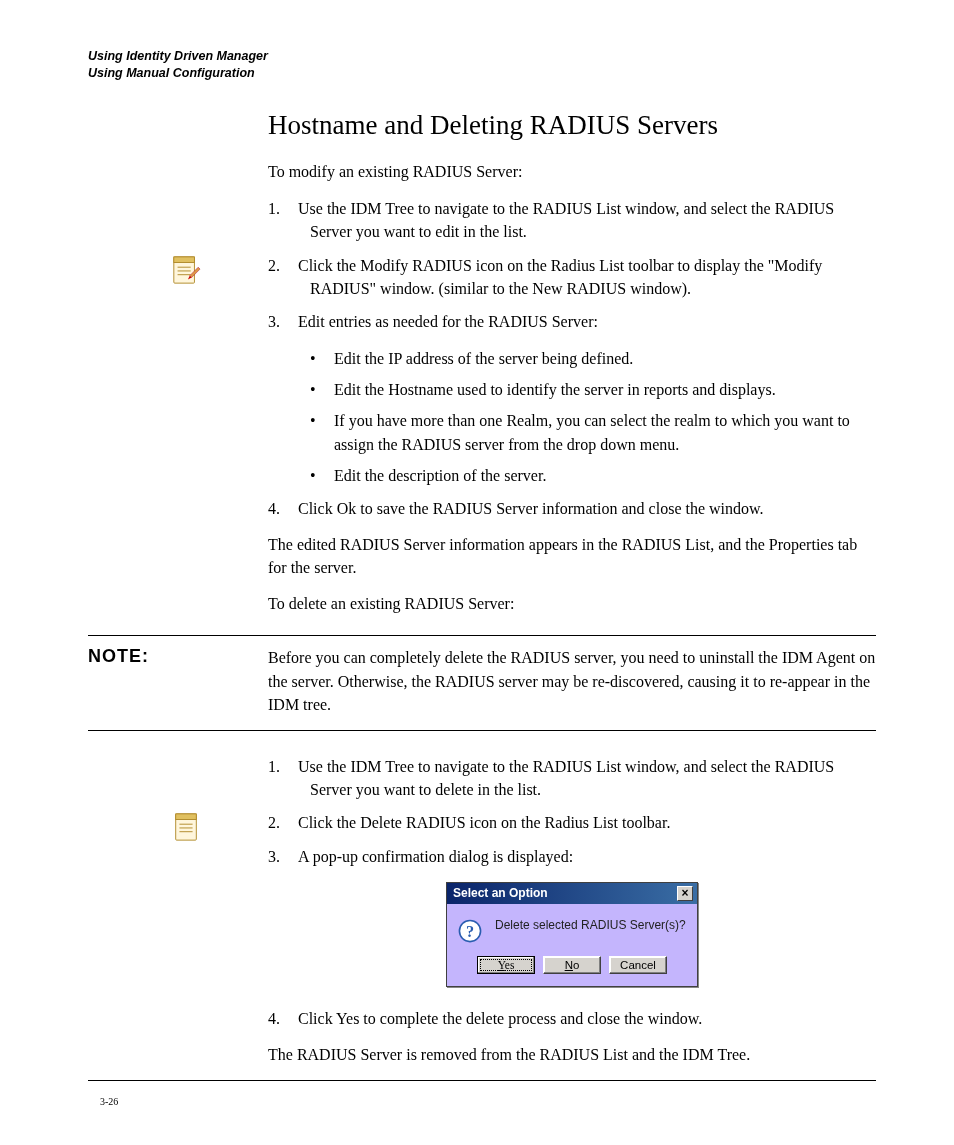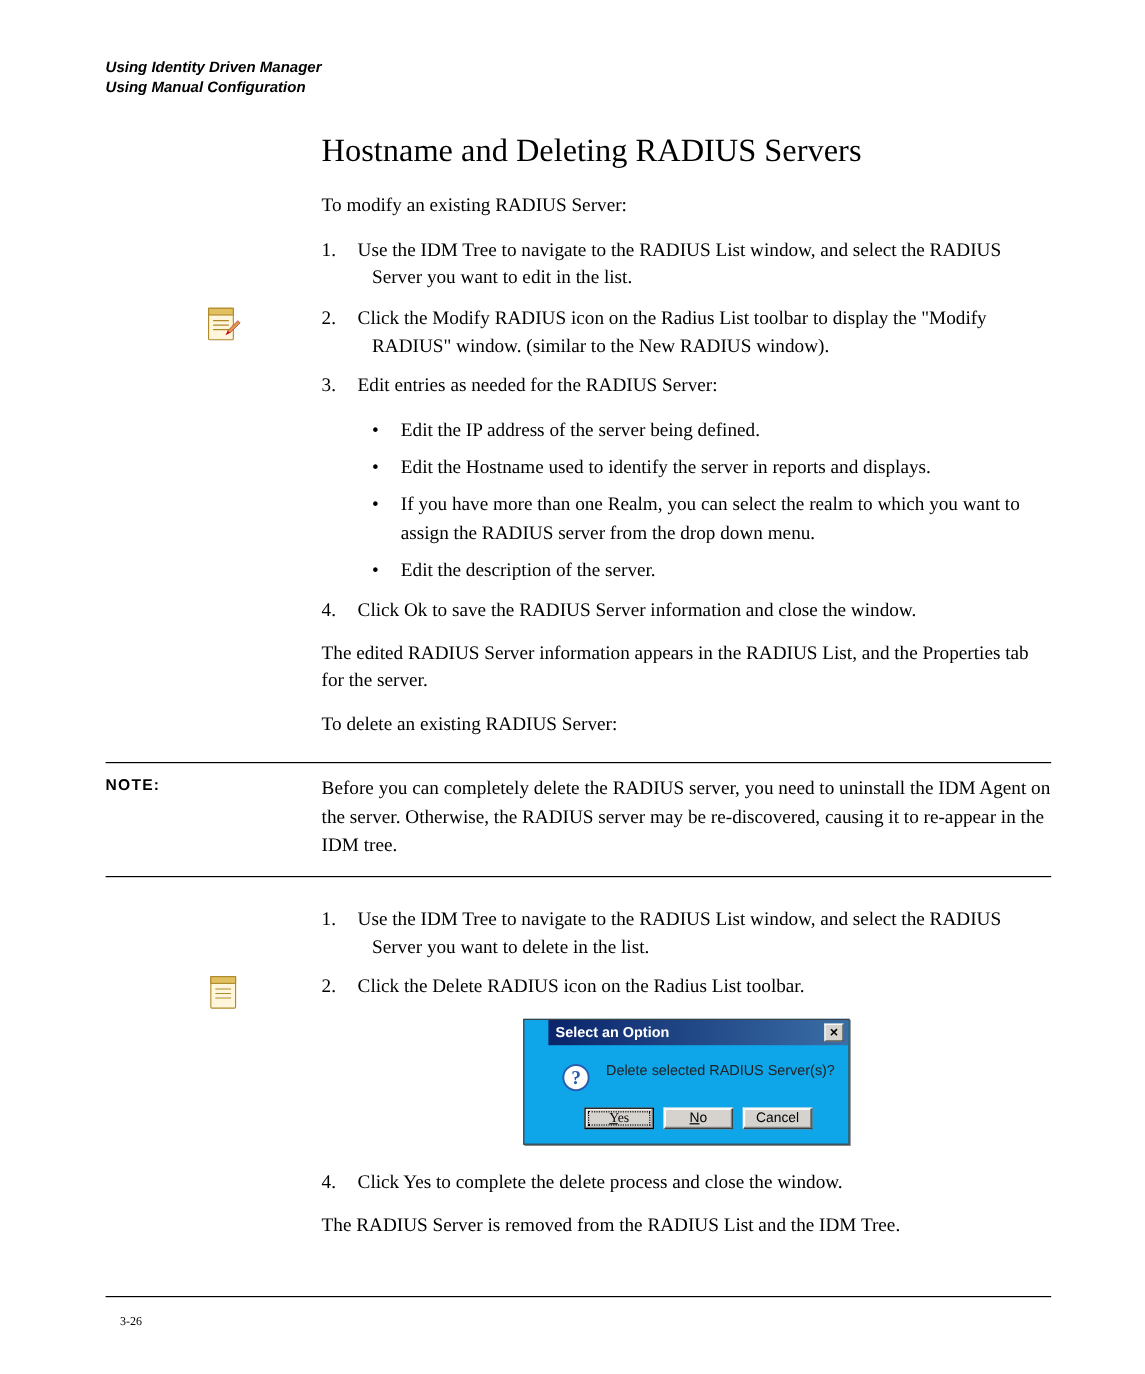--- a/index.html
+++ b/index.html
@@ -85,21 +85,21 @@
     padding-bottom: 14px;
     margin-bottom: 24px;
     margin-top: 20px;
   }
   .note-label {
     position: absolute;
     left: 0;
     top: 10px;
     font-family: Arial, Helvetica, sans-serif;
     font-weight: bold;
-    font-size: 13px;
+    font-size: 18px;
     letter-spacing: 1px;
   }
   .note-text {
     font-size: 16px;
     line-height: 1.45;
   }
   .content-wrap {
     position: relative;
   }
   .margin-icon {
@@ -112,22 +112,21 @@
   .dialog-figure {
     margin: 14px auto 20px auto;
   }
   .dialog {
     width: 250px;
     border: 1px solid #404040;
     font-family: Tahoma, Arial, sans-serif;
     font-size: 11.5px;
     margin: 0 auto;
     box-shadow: 1px 1px 0 #888;
-    background: #0ea5e9;
-    padding-left: 20px;
+    background: #c4b5fd;
   }
   .dialog-titlebar {
     background: linear-gradient(90deg, #0a246a 0%, #3a6ea5 100%);
     color: #fff;
     font-weight: bold;
     padding: 3px 4px 3px 6px;
     display: flex;
     justify-content: space-between;
     align-items: center;
     font-size: 12px;
@@ -267,20 +266,21 @@
           <svg viewBox="0 0 32 32" width="30" height="32">
             <rect x="5" y="2" width="22" height="28" rx="1" fill="#fff6dc" stroke="#b08a2a" stroke-width="1"></rect>
             <rect x="5" y="2" width="22" height="6" fill="#e0c060" stroke="#b08a2a" stroke-width="1"></rect>
             <line x1="9" y1="13" x2="23" y2="13" stroke="#b08a2a" stroke-width="1"></line>
             <line x1="9" y1="17" x2="23" y2="17" stroke="#b08a2a" stroke-width="1"></line>
             <line x1="9" y1="21" x2="23" y2="21" stroke="#b08a2a" stroke-width="1"></line>
           </svg>
         </span>
         <span class="num">2.</span><span>Click the Delete RADIUS icon on the Radius List toolbar.</span>
       </li>
+      <li><span class="num">3.</span><span>A pop-up confirmation dialog is displayed:</span></li>
     </ul>
 
     <div class="dialog-figure">
       <div class="dialog">
         <div class="dialog-titlebar">
           <span>Select an Option</span>
           <span class="dialog-close">×</span>
         </div>
         <div class="dialog-body">
           <span class="dialog-qicon">

